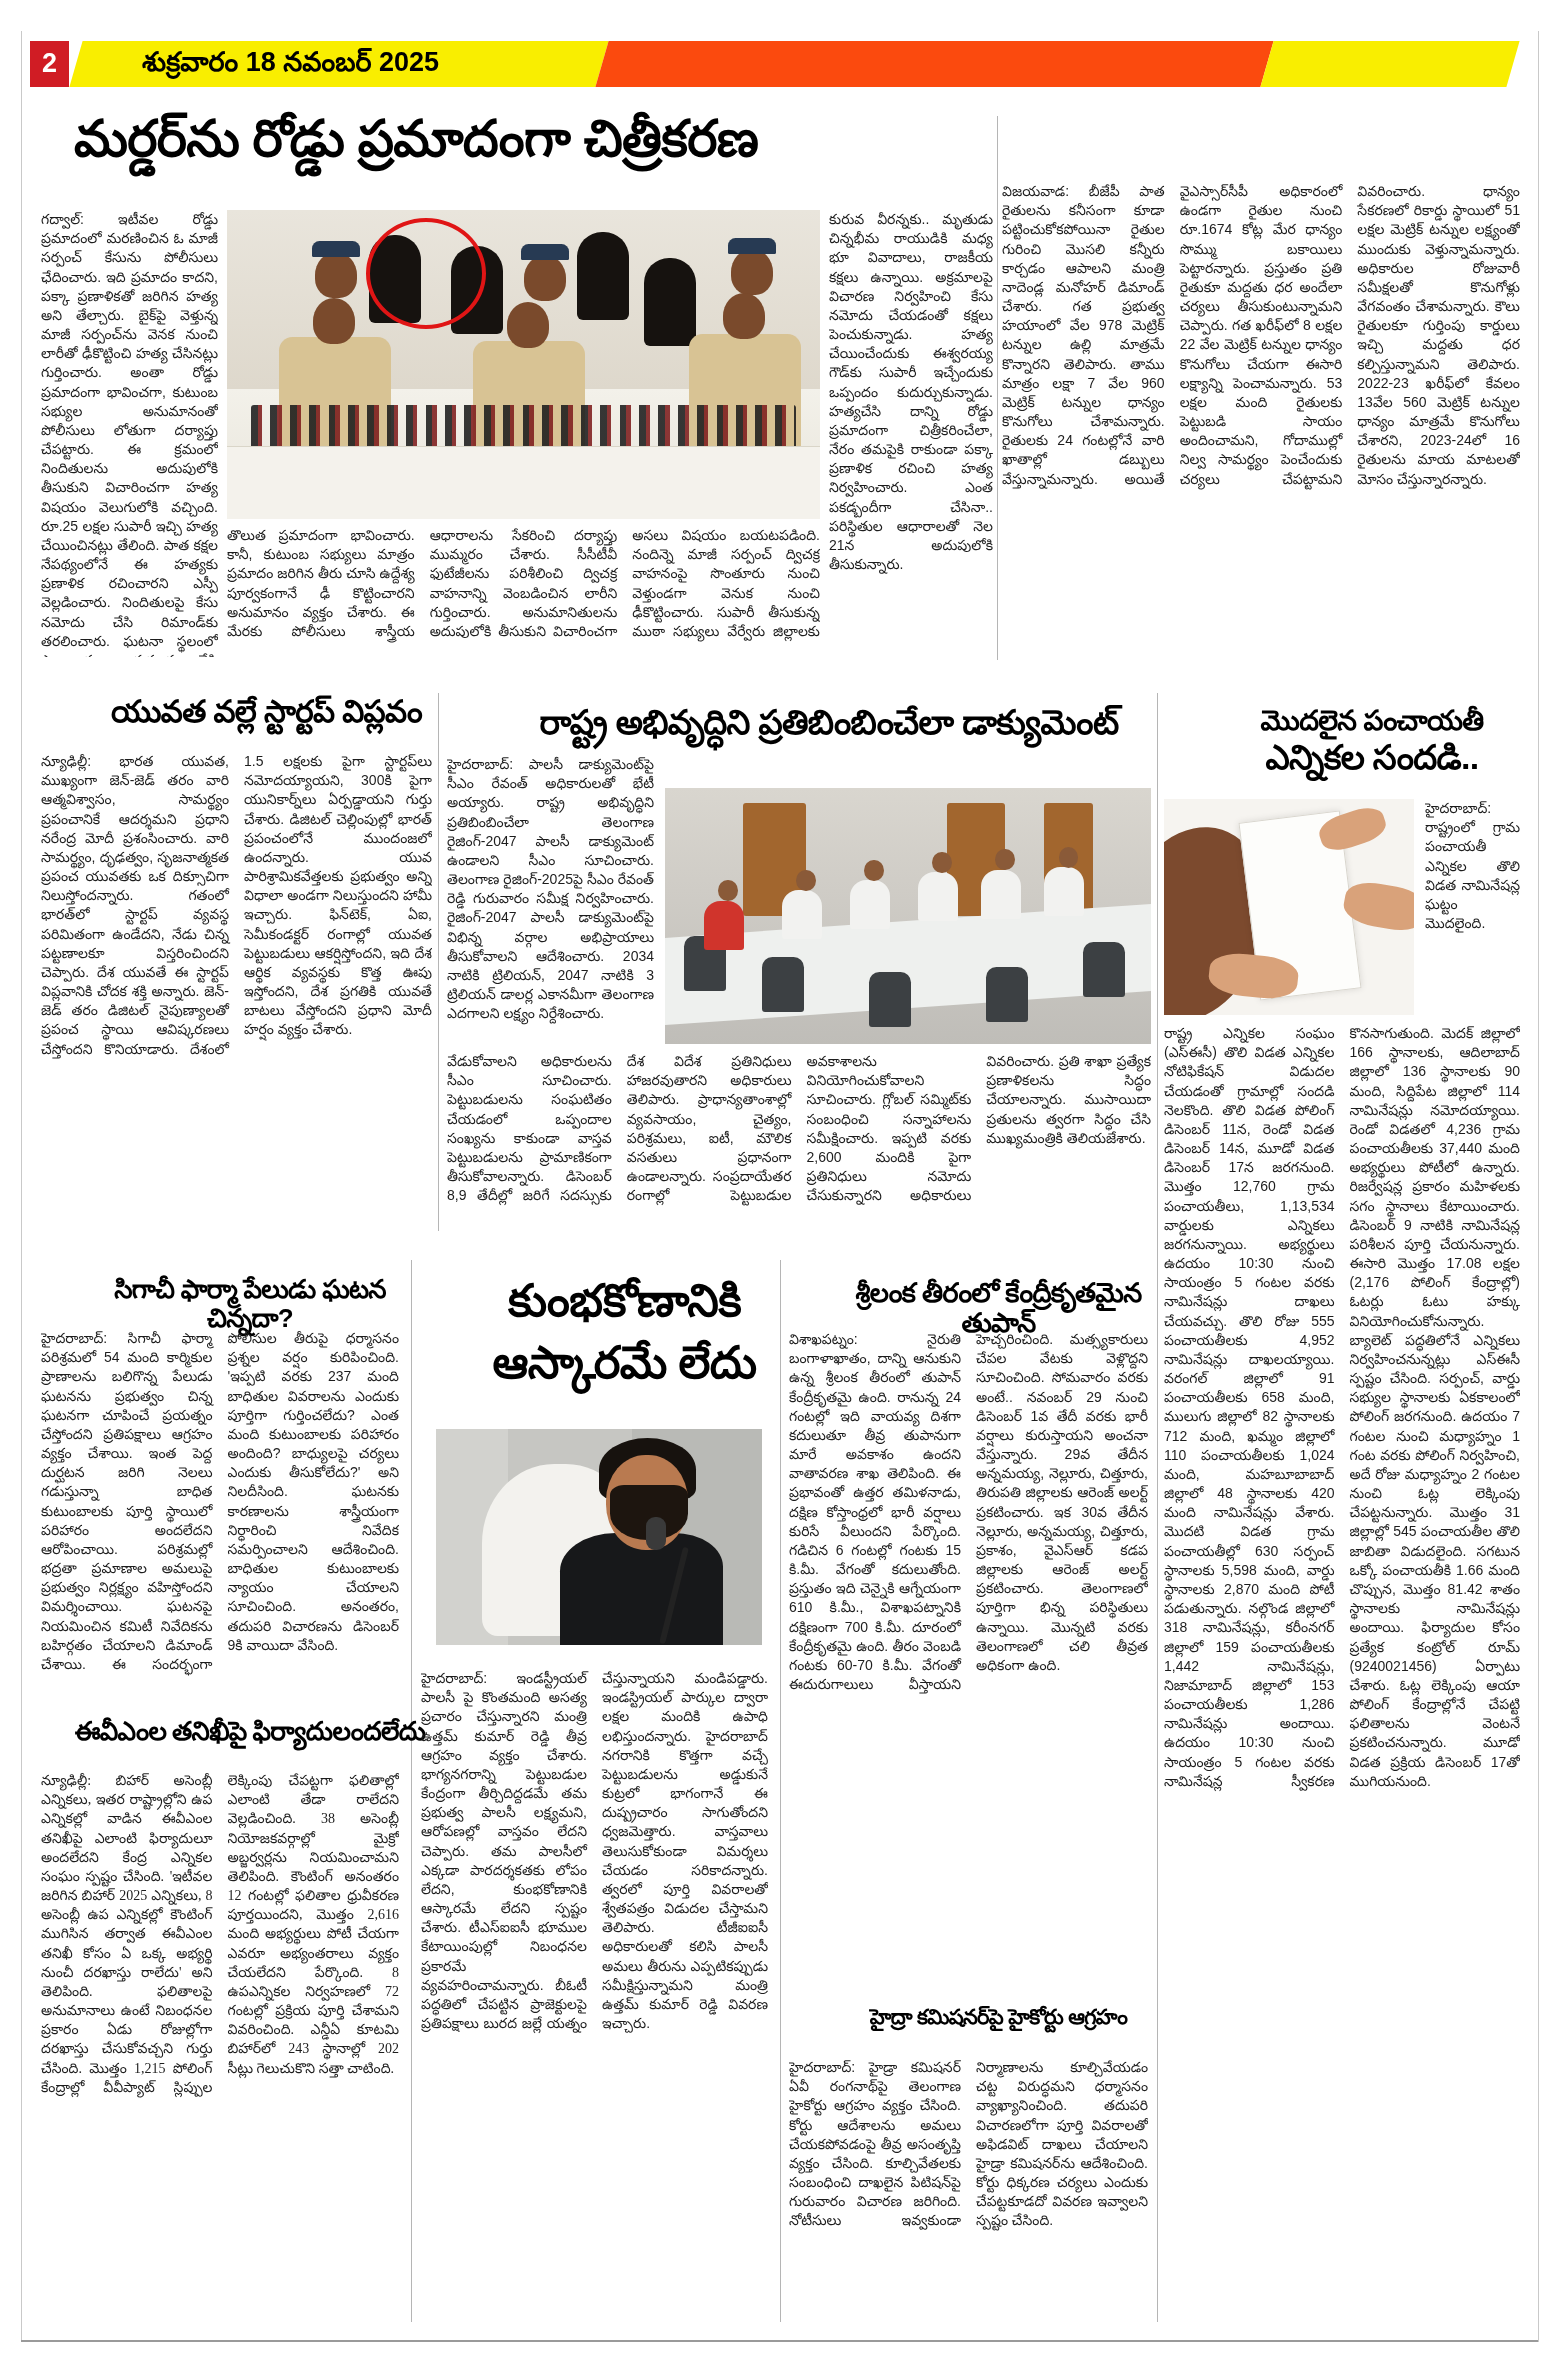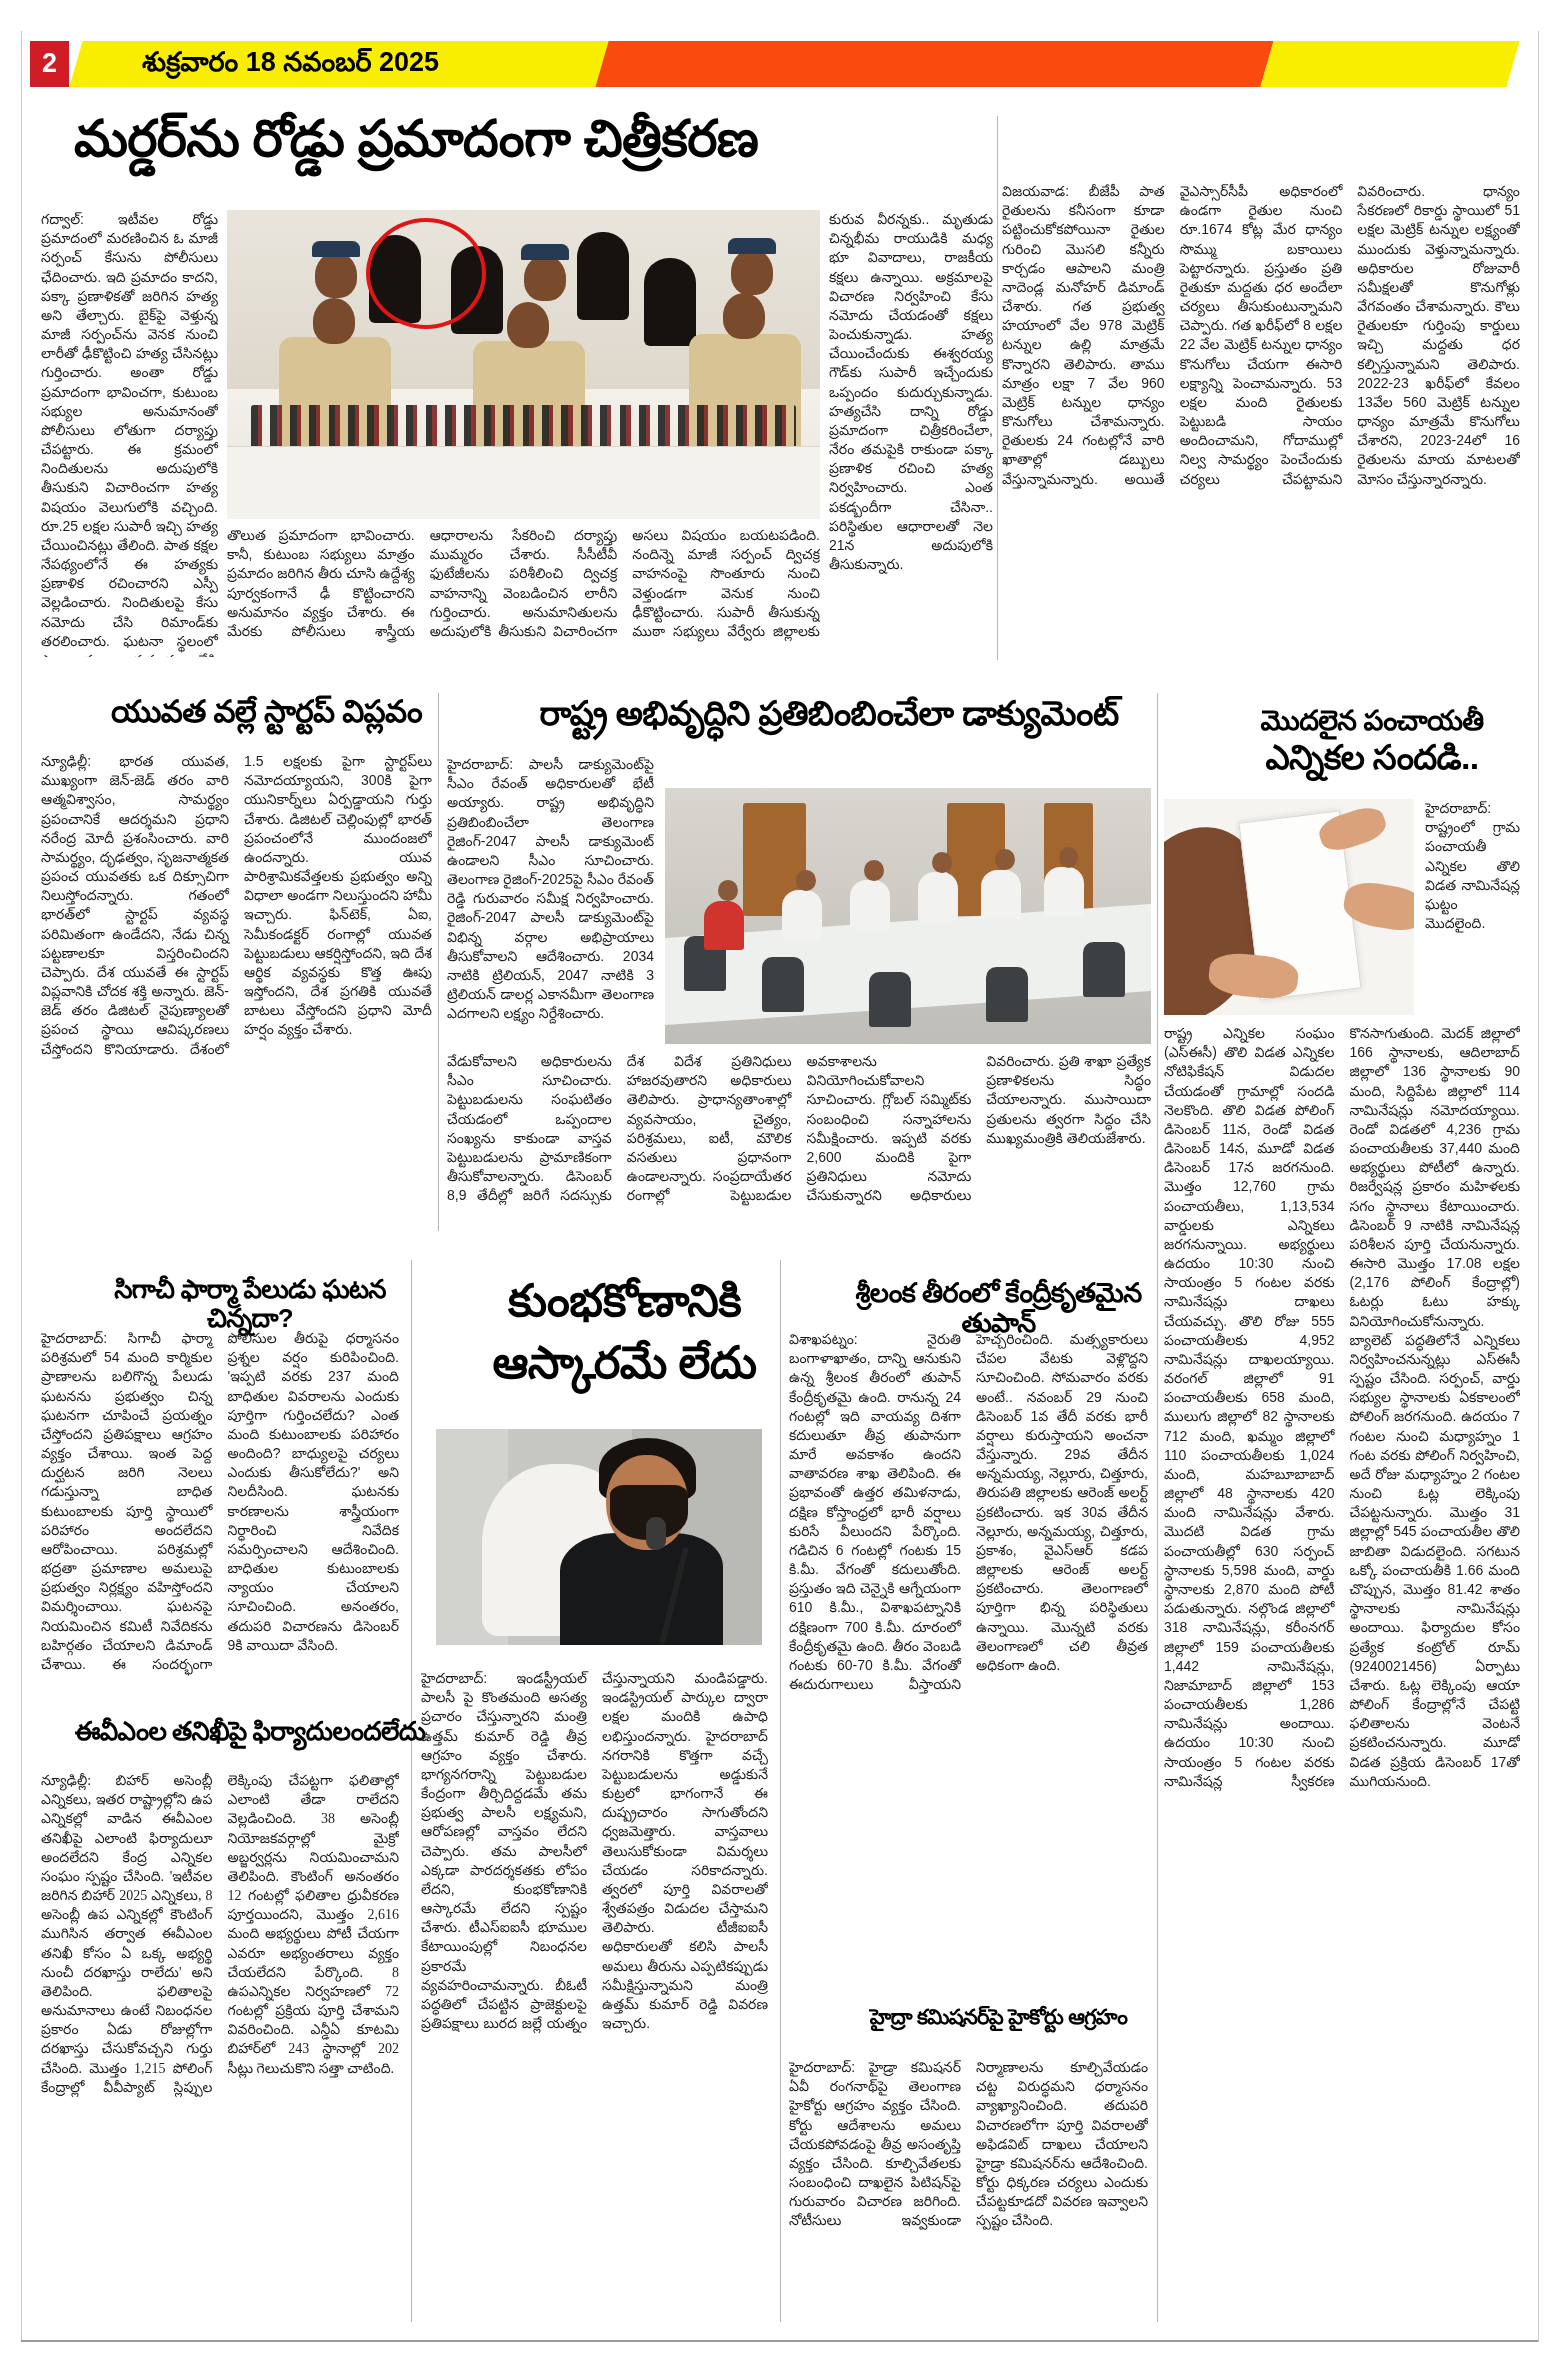--- a/index.html
+++ b/index.html
@@ -111,21 +111,21 @@
     <div class="bodytxt c3" style="position:absolute;left:0;top:72px;width:518px;height:477px;">విజయవాడ: బీజేపీ పాత రైతులను కనీసంగా కూడా పట్టించుకోకపోయినా రైతుల గురించి మొసలి కన్నీరు కార్చడం ఆపాలని మంత్రి నాదెండ్ల మనోహర్ డిమాండ్ చేశారు. గత ప్రభుత్వ హయాంలో వేల 978 మెట్రిక్ టన్నుల ఉల్లి మాత్రమే కొన్నారని తెలిపారు. తాము మాత్రం లక్షా 7 వేల 960 మెట్రిక్ టన్నుల ధాన్యం కొనుగోలు చేశామన్నారు. రైతులకు 24 గంటల్లోనే వారి ఖాతాల్లో డబ్బులు వేస్తున్నామన్నారు. అయితే వైఎస్సార్‌సీపీ అధికారంలో ఉండగా రైతుల నుంచి రూ.1674 కోట్ల మేర ధాన్యం సొమ్ము బకాయిలు పెట్టారన్నారు. ప్రస్తుతం ప్రతి రైతుకూ మద్దతు ధర అందేలా చర్యలు తీసుకుంటున్నామని చెప్పారు. గత ఖరీఫ్‌లో 8 లక్షల 22 వేల మెట్రిక్ టన్నుల ధాన్యం కొనుగోలు చేయగా ఈసారి లక్ష్యాన్ని పెంచామన్నారు. 53 లక్షల మంది రైతులకు పెట్టుబడి సాయం అందించామని, గోదాముల్లో నిల్వ సామర్థ్యం పెంచేందుకు చర్యలు చేపట్టామని వివరించారు. ధాన్యం సేకరణలో రికార్డు స్థాయిలో 51 లక్షల మెట్రిక్ టన్నుల లక్ష్యంతో ముందుకు వెళ్తున్నామన్నారు. అధికారుల రోజువారీ సమీక్షలతో కొనుగోళ్లు వేగవంతం చేశామన్నారు. కౌలు రైతులకూ గుర్తింపు కార్డులు ఇచ్చి మద్దతు ధర కల్పిస్తున్నామని తెలిపారు. 2022-23 ఖరీఫ్‌లో కేవలం 13వేల 560 మెట్రిక్ టన్నుల ధాన్యం మాత్రమే కొనుగోలు చేశారని, 2023-24లో 16 రైతులను మాయ మాటలతో మోసం చేస్తున్నారన్నారు.</div>
   </div>
 
   <div class="abs" style="left:41px;top:689px;width:391px;height:544px;">
     <div class="hl center" style="position:absolute;left:0;top:6px;width:391px;font-size:31px;">యువత వల్లే స్టార్టప్ విప్లవం</div>
     <div class="bodytxt c2" style="position:absolute;left:0;top:63px;width:391px;height:479px;">న్యూఢిల్లీ: భారత యువత, ముఖ్యంగా జెన్-జెడ్ తరం వారి ఆత్మవిశ్వాసం, సామర్థ్యం ప్రపంచానికే ఆదర్శమని ప్రధాని నరేంద్ర మోదీ ప్రశంసించారు. వారి సామర్థ్యం, దృఢత్వం, సృజనాత్మకత ప్రపంచ యువతకు ఒక దిక్సూచిగా నిలుస్తోందన్నారు. గతంలో భారత్‌లో స్టార్టప్ వ్యవస్థ పరిమితంగా ఉండేదని, నేడు చిన్న పట్టణాలకూ విస్తరించిందని చెప్పారు. దేశ యువతే ఈ స్టార్టప్ విప్లవానికి చోదక శక్తి అన్నారు. జెన్-జెడ్ తరం డిజిటల్ నైపుణ్యాలతో ప్రపంచ స్థాయి ఆవిష్కరణలు చేస్తోందని కొనియాడారు. దేశంలో 1.5 లక్షలకు పైగా స్టార్టప్‌లు నమోదయ్యాయని, 300కి పైగా యునికార్న్‌లు ఏర్పడ్డాయని గుర్తు చేశారు. డిజిటల్ చెల్లింపుల్లో భారత్ ప్రపంచంలోనే ముందంజలో ఉందన్నారు. యువ పారిశ్రామికవేత్తలకు ప్రభుత్వం అన్ని విధాలా అండగా నిలుస్తుందని హామీ ఇచ్చారు. ఫిన్‌టెక్, ఏఐ, సెమీకండక్టర్ రంగాల్లో యువత పెట్టుబడులు ఆకర్షిస్తోందని, ఇది దేశ ఆర్థిక వ్యవస్థకు కొత్త ఊపు ఇస్తోందని, దేశ ప్రగతికి యువతే బాటలు వేస్తోందని ప్రధాని మోదీ హర్షం వ్యక్తం చేశారు.</div>
   </div>
   <div class="vrule" style="left:438px;top:693px;height:538px;"></div>
 
   <div class="abs" style="left:447px;top:689px;width:704px;height:544px;">
-    <div class="hl center" style="position:absolute;left:0;top:5px;width:704px;font-size:34px;text-align:center;">రాష్ట్ర అభివృద్ధిని ప్రతిబింబించేలా డాక్యుమెంట్</div>
+    <div class="hl center" style="position:absolute;left:0;top:14px;width:704px;font-size:34px;text-align:center;">రాష్ట్ర అభివృద్ధిని ప్రతిబింబించేలా డాక్యుమెంట్</div>
     <div class="bodytxt" style="position:absolute;left:0;top:66px;width:207px;height:291px;">హైదరాబాద్: పాలసీ డాక్యుమెంట్‌పై సీఎం రేవంత్ అధికారులతో భేటీ అయ్యారు. రాష్ట్ర అభివృద్ధిని ప్రతిబింబించేలా తెలంగాణ రైజింగ్-2047 పాలసీ డాక్యుమెంట్ ఉండాలని సీఎం సూచించారు. తెలంగాణ రైజింగ్-2025పై సీఎం రేవంత్ రెడ్డి గురువారం సమీక్ష నిర్వహించారు. రైజింగ్-2047 పాలసీ డాక్యుమెంట్‌పై విభిన్న వర్గాల అభిప్రాయాలు తీసుకోవాలని ఆదేశించారు. 2034 నాటికి ట్రిలియన్, 2047 నాటికి 3 ట్రిలియన్ డాలర్ల ఎకానమీగా తెలంగాణ ఎదగాలని లక్ష్యం నిర్దేశించారు.</div>
 
     <div class="photo mt" style="left:218px;top:99px;width:486px;height:256px;">
       <div class="panel" style="left:16%;width:13%;"></div>
       <div class="panel" style="left:58%;width:12%;"></div>
       <div class="panel" style="left:78%;width:10%;"></div>
       <div class="tbl"></div>
       <div class="chair" style="left:4%;top:58%;"></div>
       <div class="chair" style="left:20%;top:66%;"></div>
       <div class="chair" style="left:42%;top:72%;"></div>

